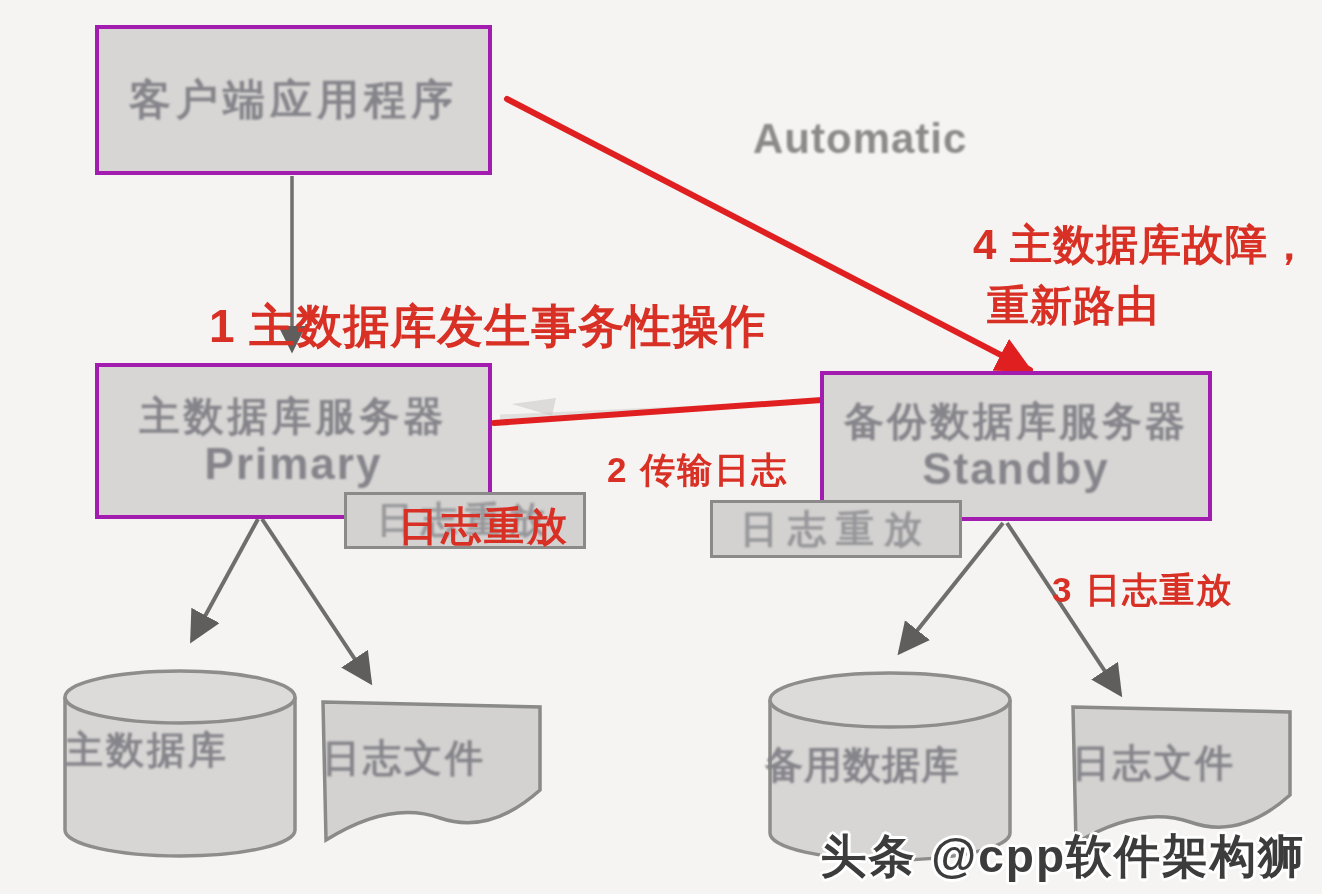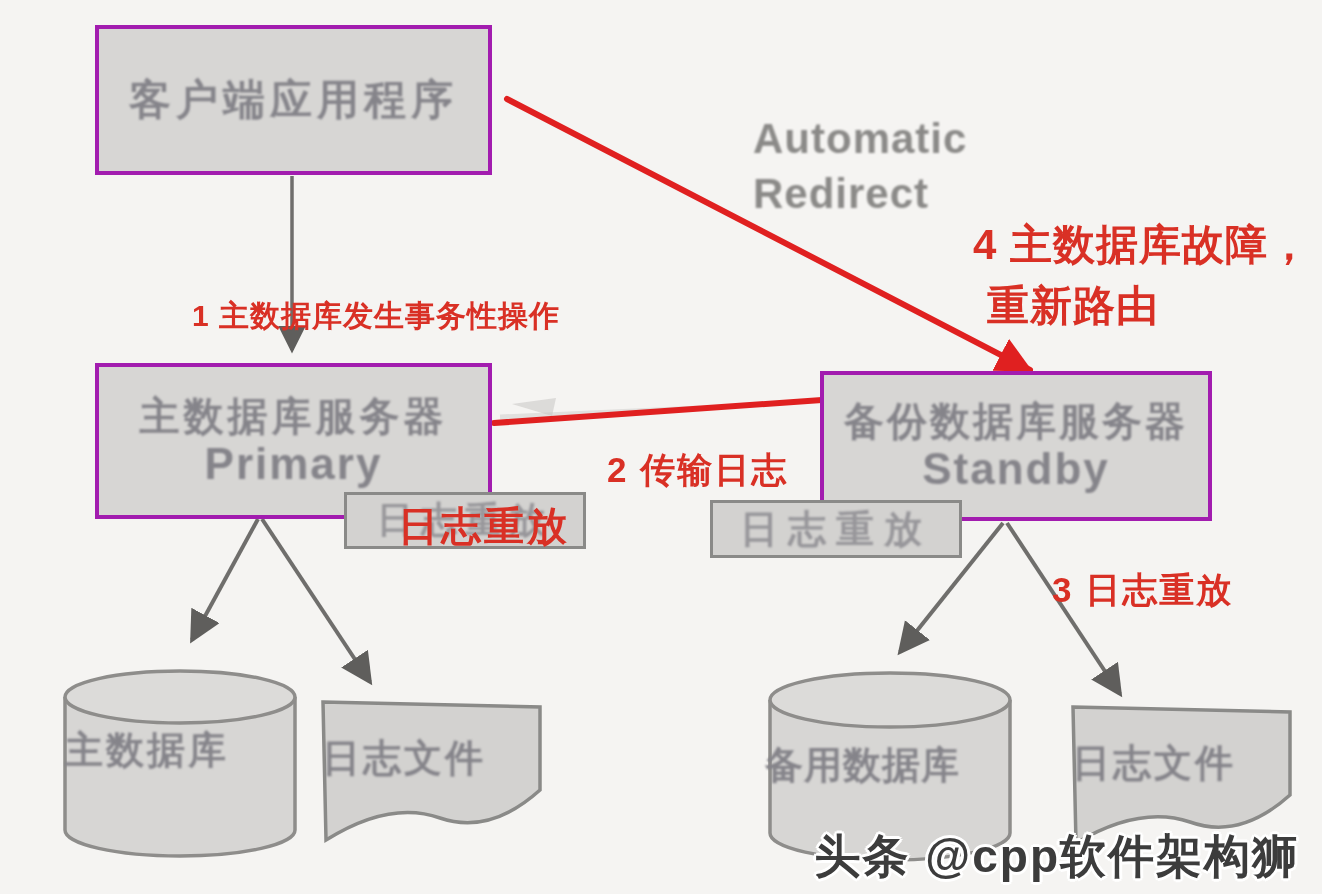--- a/index.html
+++ b/index.html
@@ -31,32 +31,32 @@
     position:absolute;display:flex;align-items:center;justify-content:flex-start;
     color:#85848a;font-weight:bold;font-size:38px;letter-spacing:3px;text-align:center;
   }
   .lbl-primary-db{left:65px;top:715px;width:230px;height:70px;}
   .lbl-log-left{left:322px;top:728px;width:218px;height:60px;}
   .lbl-standby-db{left:765px;top:730px;width:250px;height:70px;letter-spacing:1px;}
   .lbl-log-right{left:1072px;top:733px;width:218px;height:60px;}
   .red-note{
     position:absolute;color:#d93025;font-weight:bold;white-space:nowrap;
   }
-  .note-step1{left:192px;top:296px;font-size:30px;letter-spacing:1px;}
+  .note-step1{left:209px;top:296px;font-size:46px;letter-spacing:1px;}
   .note-step2{left:607px;top:447px;font-size:35px;letter-spacing:2px;}
   .note-step3{left:1052px;top:567px;font-size:35px;letter-spacing:2px;}
   .note-step4{left:973px;top:178px;font-size:42px;line-height:1.45;letter-spacing:1px;margin-top:37px;}
   .note-step4 .l2{display:block;margin-left:14px;}
   .replay-overlay{left:398px;top:499px;font-size:40px;letter-spacing:3px;}
   .auto-redirect{
     position:absolute;left:753px;top:112px;color:#8b8a88;font-weight:bold;
     font-size:42px;line-height:1.3;letter-spacing:1px;white-space:nowrap;
   }
   .watermark{
-    position:absolute;right:22px;bottom:6px;font-size:46px;font-weight:bold;
+    position:absolute;right:16px;bottom:6px;font-size:46px;font-weight:bold;
     color:#3c3c3c;letter-spacing:2px;white-space:nowrap;
     text-shadow:-2px -2px 0 #fff,2px -2px 0 #fff,-2px 2px 0 #fff,2px 2px 0 #fff,
                  0 -3px 0 #fff,0 3px 0 #fff,-3px 0 0 #fff,3px 0 0 #fff;
   }
 </style>
 </head>
 <body>
 
 <div class="canvas">
 
@@ -124,21 +124,20 @@
   </div>
   <div class="shape-label lbl-standby-db">
     <span class="fuzzy">备用数据库</span>
   </div>
   <div class="shape-label lbl-log-right">
     <span class="fuzzy">日志文件</span>
   </div>
 
   <div class="auto-redirect">
     <span class="fuzzy">Automatic</span><br>
-    <span class="fuzzy">Redirect</span>
   </div>
 
   <div class="red-note note-step1">1 主数据库发生事务性操作</div>
   <div class="red-note note-step2">2 传输日志</div>
   <div class="red-note note-step3">3 日志重放</div>
   <div class="red-note note-step4">
     <span>4 主数据库故障，</span>
     <span class="l2">重新路由</span>
   </div>
   <div class="red-note replay-overlay">日志重放</div>

